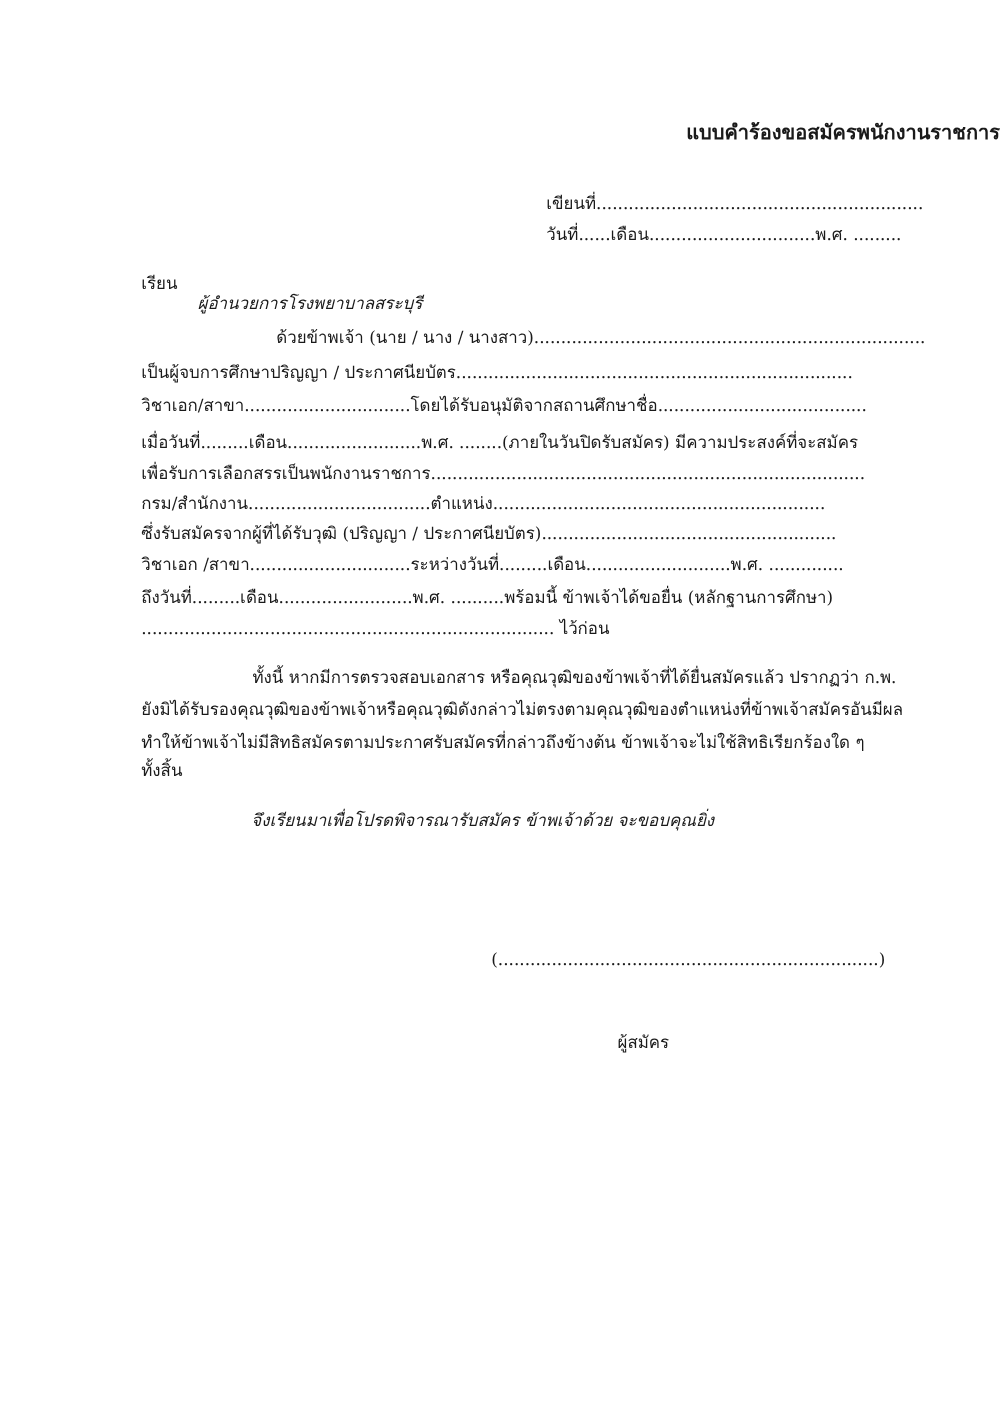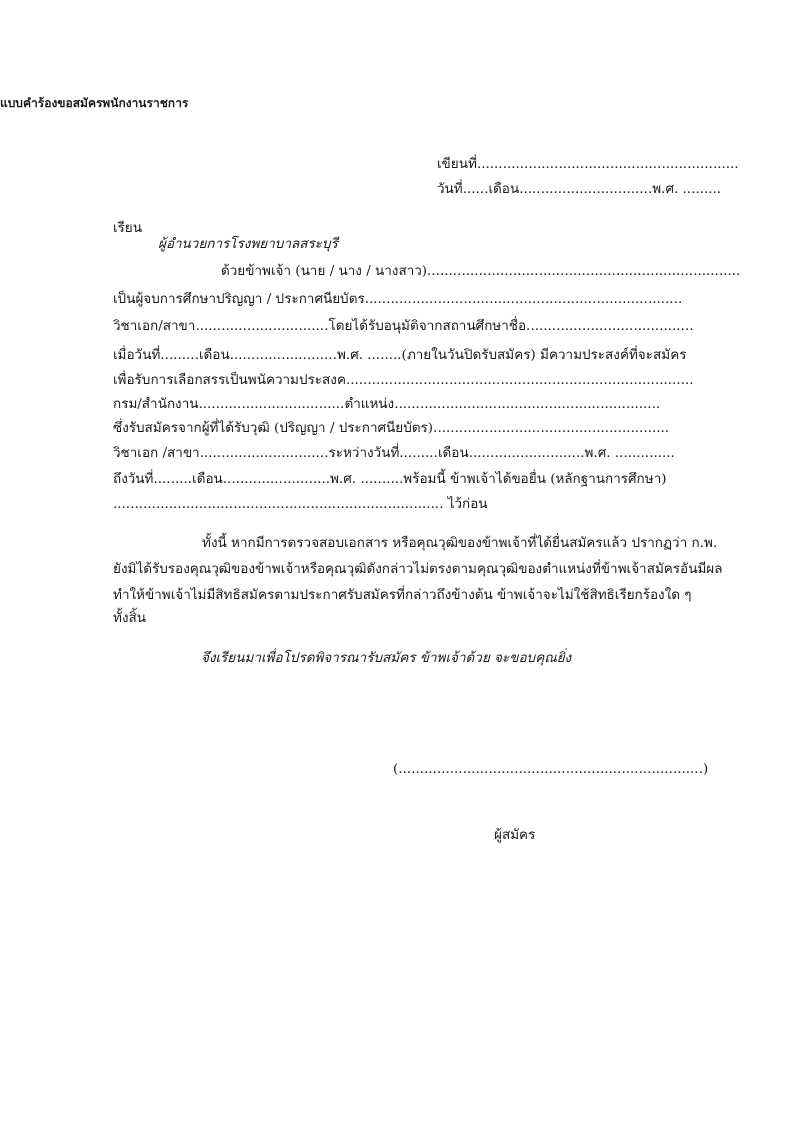--- a/index.html
+++ b/index.html
@@ -1,38 +1,38 @@
 <!DOCTYPE html>
 <html><head>
 <meta charset="utf-8">
 <style>
   html, body { margin: 0; padding: 0; background: #ffffff; }
   body { width: 800px; height: 1130px; position: relative; overflow: hidden;
          font-family: "DejaVu Serif", "Liberation Serif", serif; color: #1a1a1a; }
   .ln { position: absolute; white-space: nowrap; font-size: 13.5px; line-height: 18px; }
-  .title { position: absolute; top: 93px; left: 0; width: 800px; text-align: left;
-           font-size: 12px; font-weight: bold; }
+  .title { position: absolute; top: 93px; left: 0; width: 800px; text-align: right;
+           font-size: 16px; font-weight: bold; }
 </style>
 </head>
 <body>
 
 <div>
   <div class="title">แบบคำร้องขอสมัครพนักงานราชการ</div>
 
   <div class="ln" style="top:154px; left:437px;">เขียนที่.............................................................</div>
   <div class="ln" style="top:179px; left:437px;">วันที่......เดือน...............................พ.ศ. .........</div>
 
   <div class="ln" style="top:218px; left:113px;">เรียน</div>
   <div class="ln" style="top:234px; left:158px;font-style:italic;">ผู้อำนวยการโรงพยาบาลสระบุรี</div>
 
   <div class="ln" style="top:261px; left:221px;">ด้วยข้าพเจ้า (นาย / นาง / นางสาว).........................................................................</div>
   <div class="ln" style="top:289px; left:113px;">เป็นผู้จบการศึกษาปริญญา / ประกาศนียบัตร..........................................................................</div>
   <div class="ln" style="top:316px; left:113px;">วิชาเอก/สาขา...............................โดยได้รับอนุมัติจากสถานศึกษาชื่อ.......................................</div>
   <div class="ln" style="top:345px; left:113px;">เมื่อวันที่.........เดือน.........................พ.ศ. ........(ภายในวันปิดรับสมัคร)  มีความประสงค์ที่จะสมัคร</div>
-  <div class="ln" style="top:370px; left:113px;">เพื่อรับการเลือกสรรเป็นพนัความประสงค.................................................................................</div>
+  <div class="ln" style="top:370px; left:113px;">เพื่อรับการเลือกสรรเป็นพนักงานราชการ.................................................................................</div>
   <div class="ln" style="top:394px; left:113px;">กรม/สำนักงาน..................................ตำแหน่ง..............................................................</div>
   <div class="ln" style="top:418px; left:113px;">ซึ่งรับสมัครจากผู้ที่ได้รับวุฒิ (ปริญญา / ประกาศนียบัตร).......................................................</div>
   <div class="ln" style="top:443px; left:113px;">วิชาเอก /สาขา..............................ระหว่างวันที่.........เดือน...........................พ.ศ. ..............</div>
   <div class="ln" style="top:469px; left:113px;">ถึงวันที่.........เดือน.........................พ.ศ. ..........พร้อมนี้  ข้าพเจ้าได้ขอยื่น  (หลักฐานการศึกษา)</div>
   <div class="ln" style="top:494px; left:113px;">............................................................................. ไว้ก่อน</div>
 
   <div class="ln" style="top:533px; left:202px;">ทั้งนี้  หากมีการตรวจสอบเอกสาร  หรือคุณวุฒิของข้าพเจ้าที่ได้ยื่นสมัครแล้ว ปรากฏว่า ก.พ.</div>
   <div class="ln" style="top:559px; left:113px;">ยังมิได้รับรองคุณวุฒิของข้าพเจ้าหรือคุณวุฒิดังกล่าวไม่ตรงตามคุณวุฒิของตำแหน่งที่ข้าพเจ้าสมัครอันมีผล</div>
   <div class="ln" style="top:585px; left:113px;">ทำให้ข้าพเจ้าไม่มีสิทธิสมัครตามประกาศรับสมัครที่กล่าวถึงข้างต้น ข้าพเจ้าจะไม่ใช้สิทธิเรียกร้องใด  ๆ</div>
   <div class="ln" style="top:608px; left:113px;">ทั้งสิ้น</div>

